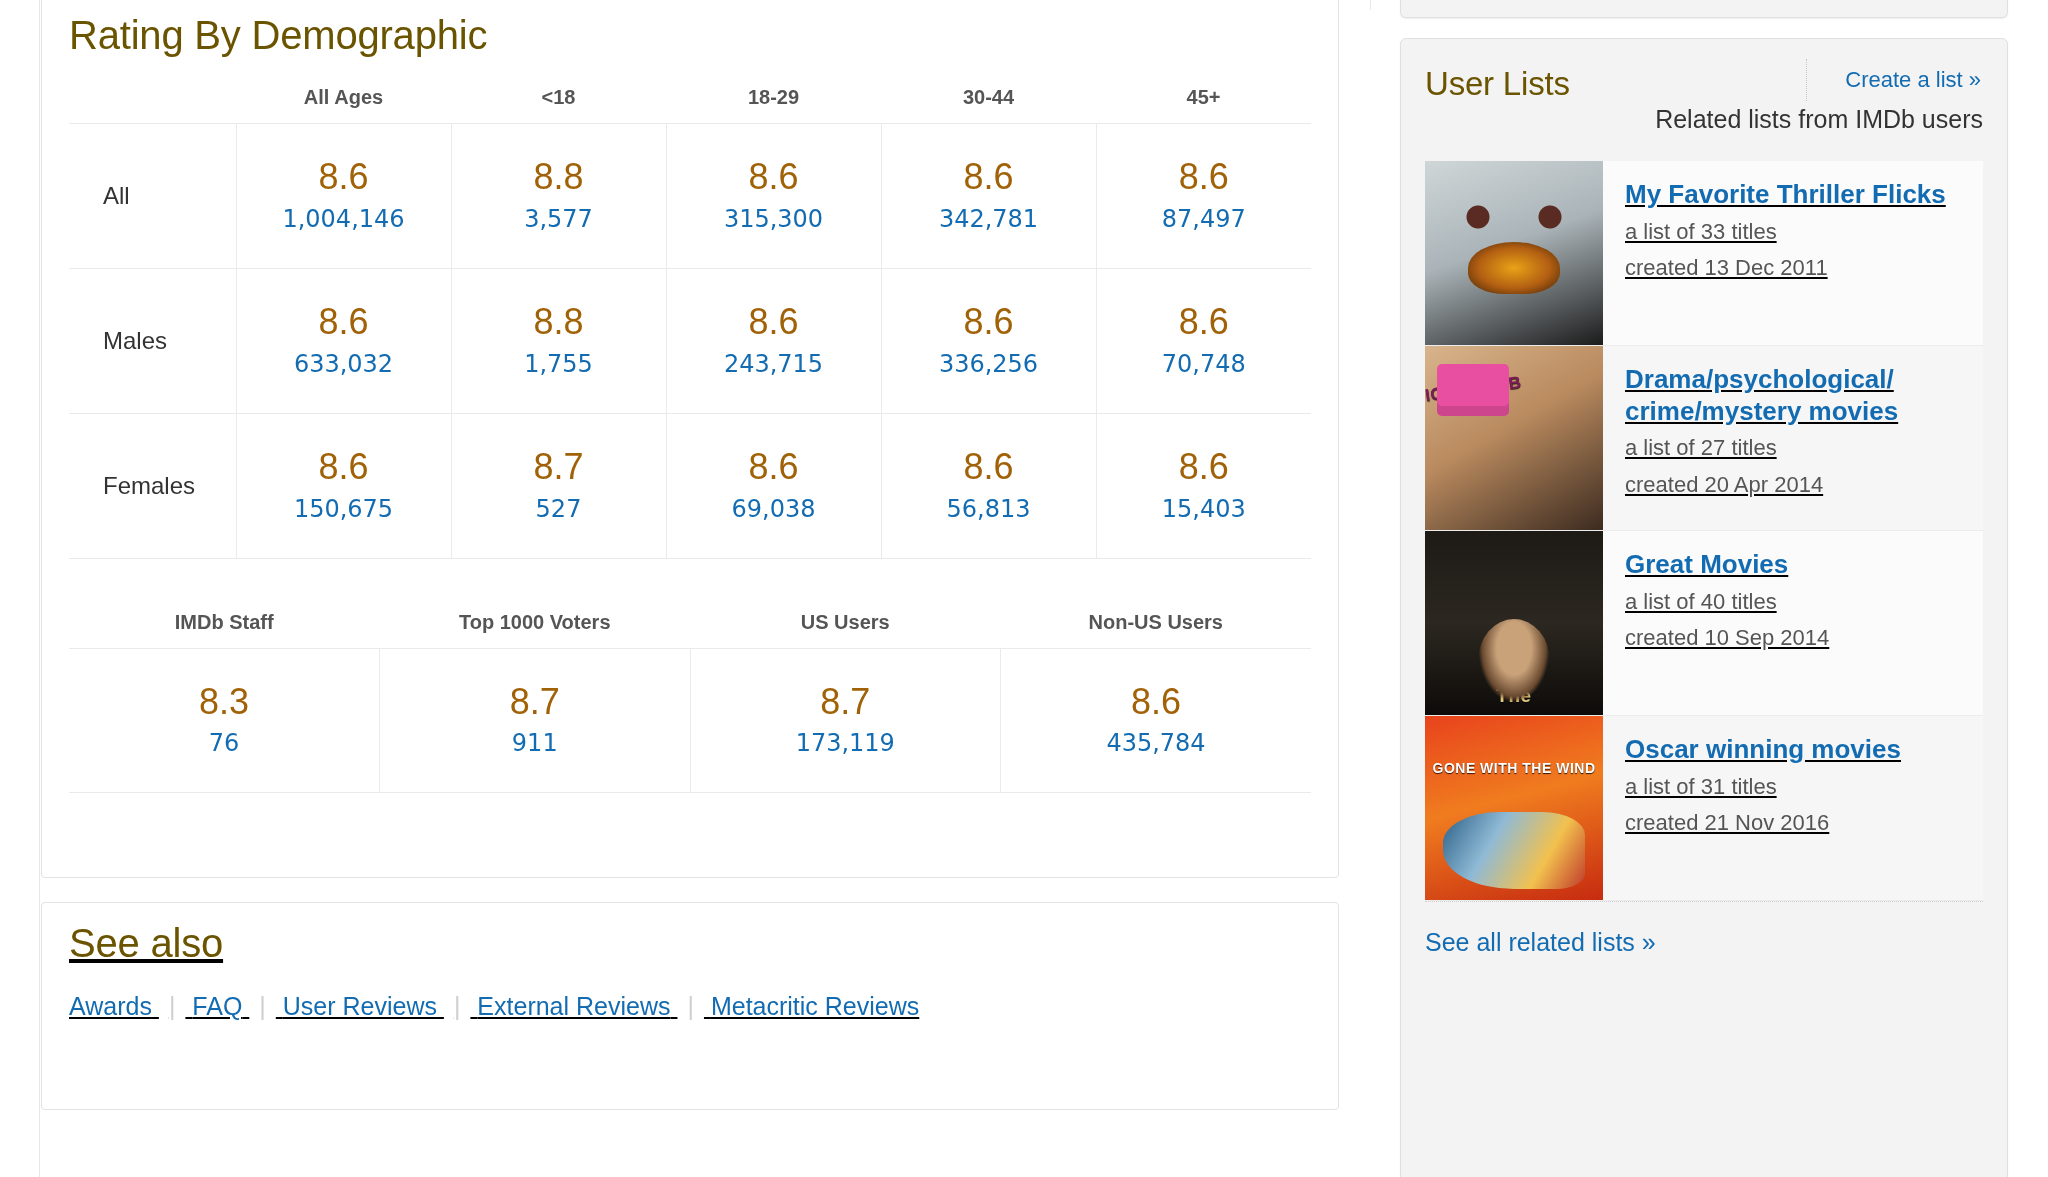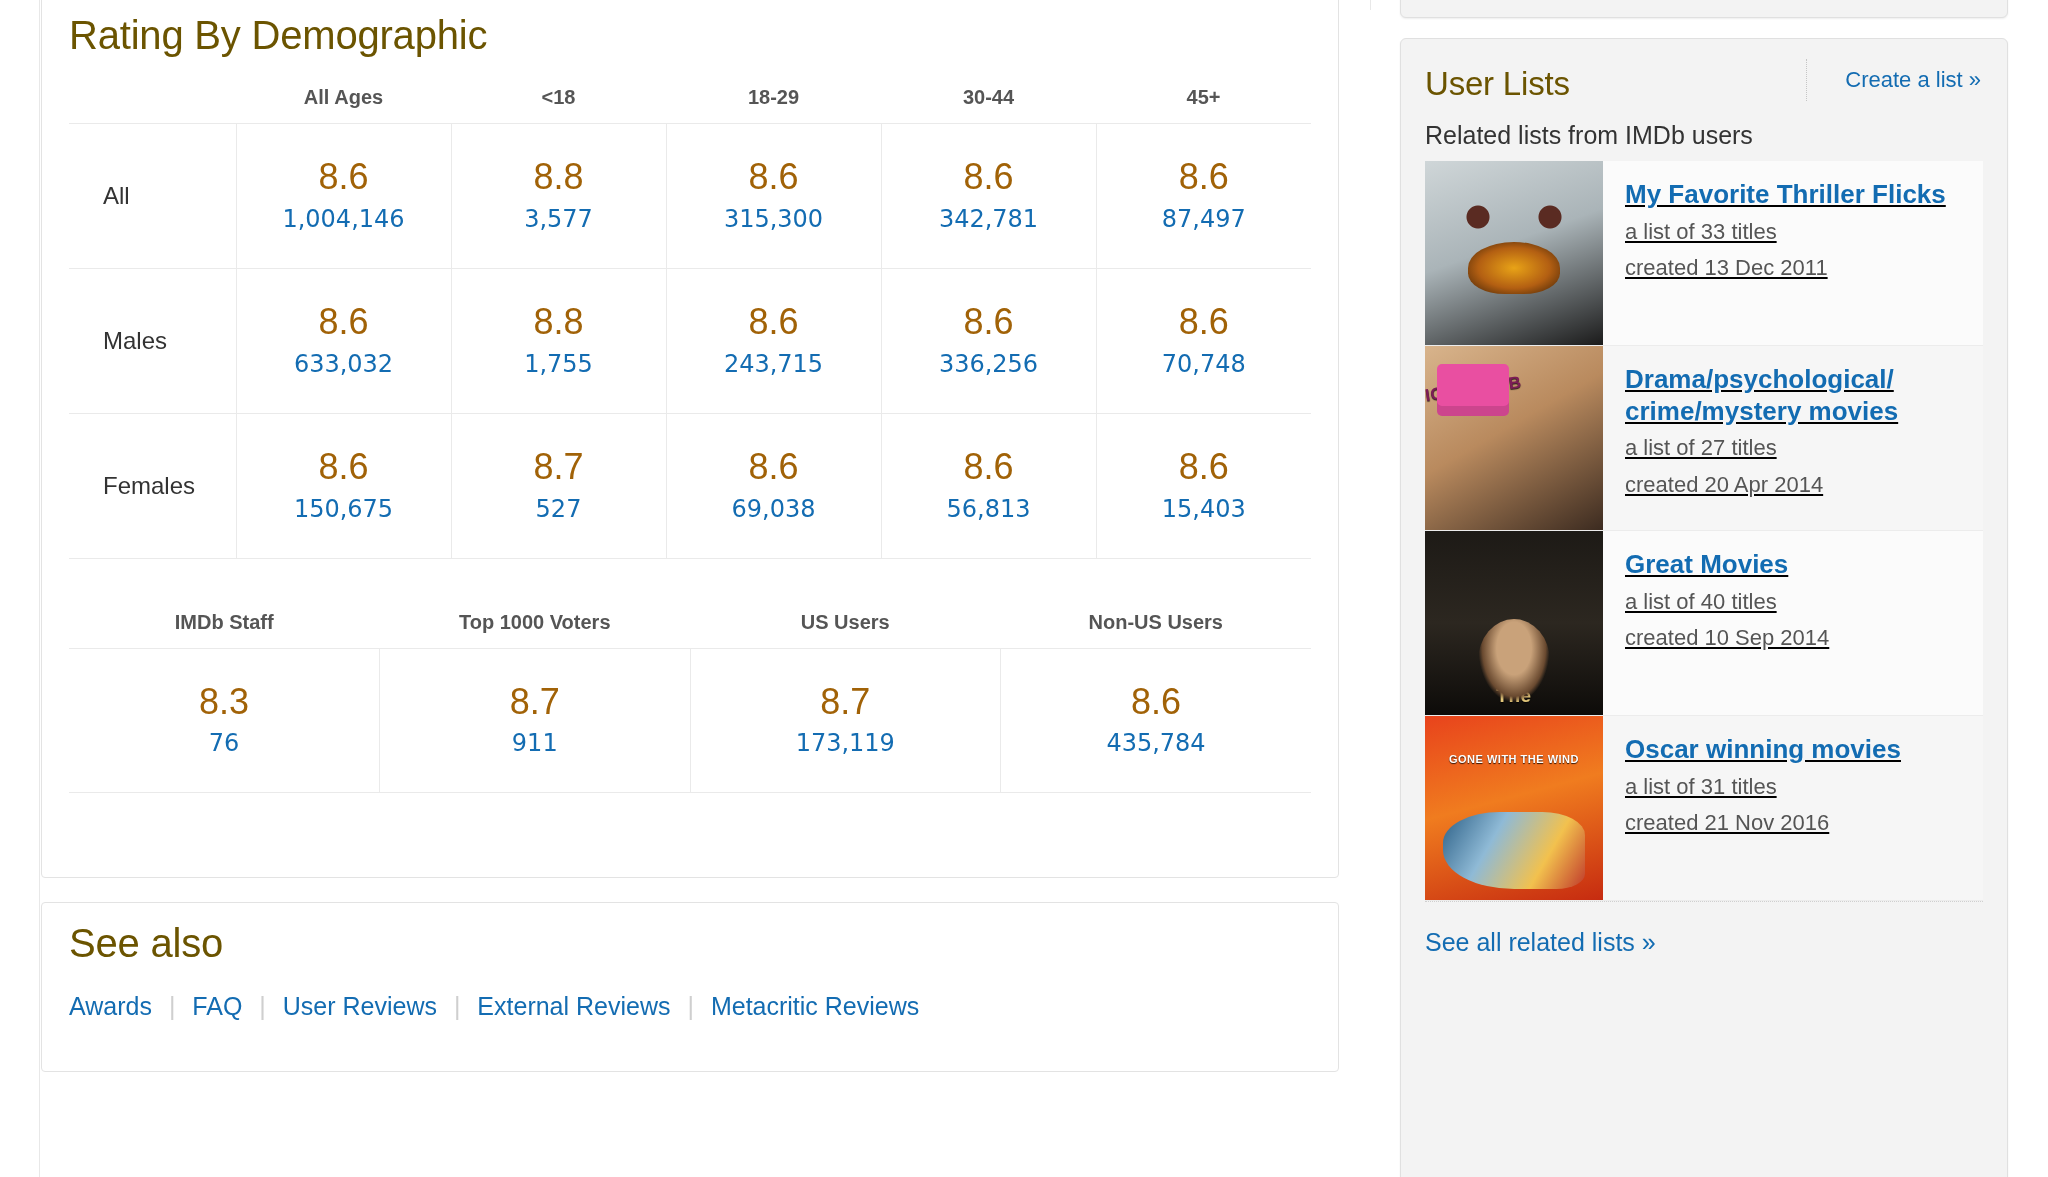--- a/index.html
+++ b/index.html
@@ -136,21 +136,22 @@
   }
   table.groups td:first-child { border-left: none; }
   table.groups td:last-child { border-right: none; }
 
   
   .seealso-panel {
     position: absolute;
     left: 41px;
     top: 902px;
     width: 1298px;
-    height: 170px;
+    height: 208px;
+    text-decoration: underline;
   }
   .seealso-title {
     font-size: 40px;
     font-weight: normal;
     color: #6b5400;
     padding: 18px 0 0 27px;
     letter-spacing: -0.2px;
   }
   .seealso-links {
     padding: 26px 0 0 27px;
@@ -231,21 +232,22 @@
     position: absolute;
     right: 200px;
     top: 20px;
     width: 1px;
     height: 42px;
     border-left: 1px dotted #c5c5c5;
   }
   .lists-sub {
     font-size: 25px;
     color: #333333;
-    margin-top: 18px;
+    margin-top: 2px;
+    text-align: right;
   }
 
   .list-items { padding: 0 24px 0 24px; }
   .list-item {
     display: flex;
     background: #fbfbfb;
     border-bottom: 1px solid #ececec;
     cursor: pointer;
     text-decoration: underline;
   }
@@ -530,21 +532,21 @@
         </div>
         <div class="li-body">
           <a class="li-title" href="#">Great Movies</a>
           <div class="li-meta">a list of 40 titles</div>
           <div class="li-meta">created 10 Sep 2014</div>
         </div>
       </div>
 
       <div class="list-item">
         <div class="poster p-gone">
-          <span class="ptxt" style="top:37px; font-size:11px">GONE WITH THE WIND</span>
+          <span class="ptxt" style="top:44px; font-size:14px">GONE WITH THE WIND</span>
         </div>
         <div class="li-body">
           <a class="li-title" href="#">Oscar winning movies</a>
           <div class="li-meta">a list of 31 titles</div>
           <div class="li-meta">created 21 Nov 2016</div>
         </div>
       </div>
 
     </div>
 

